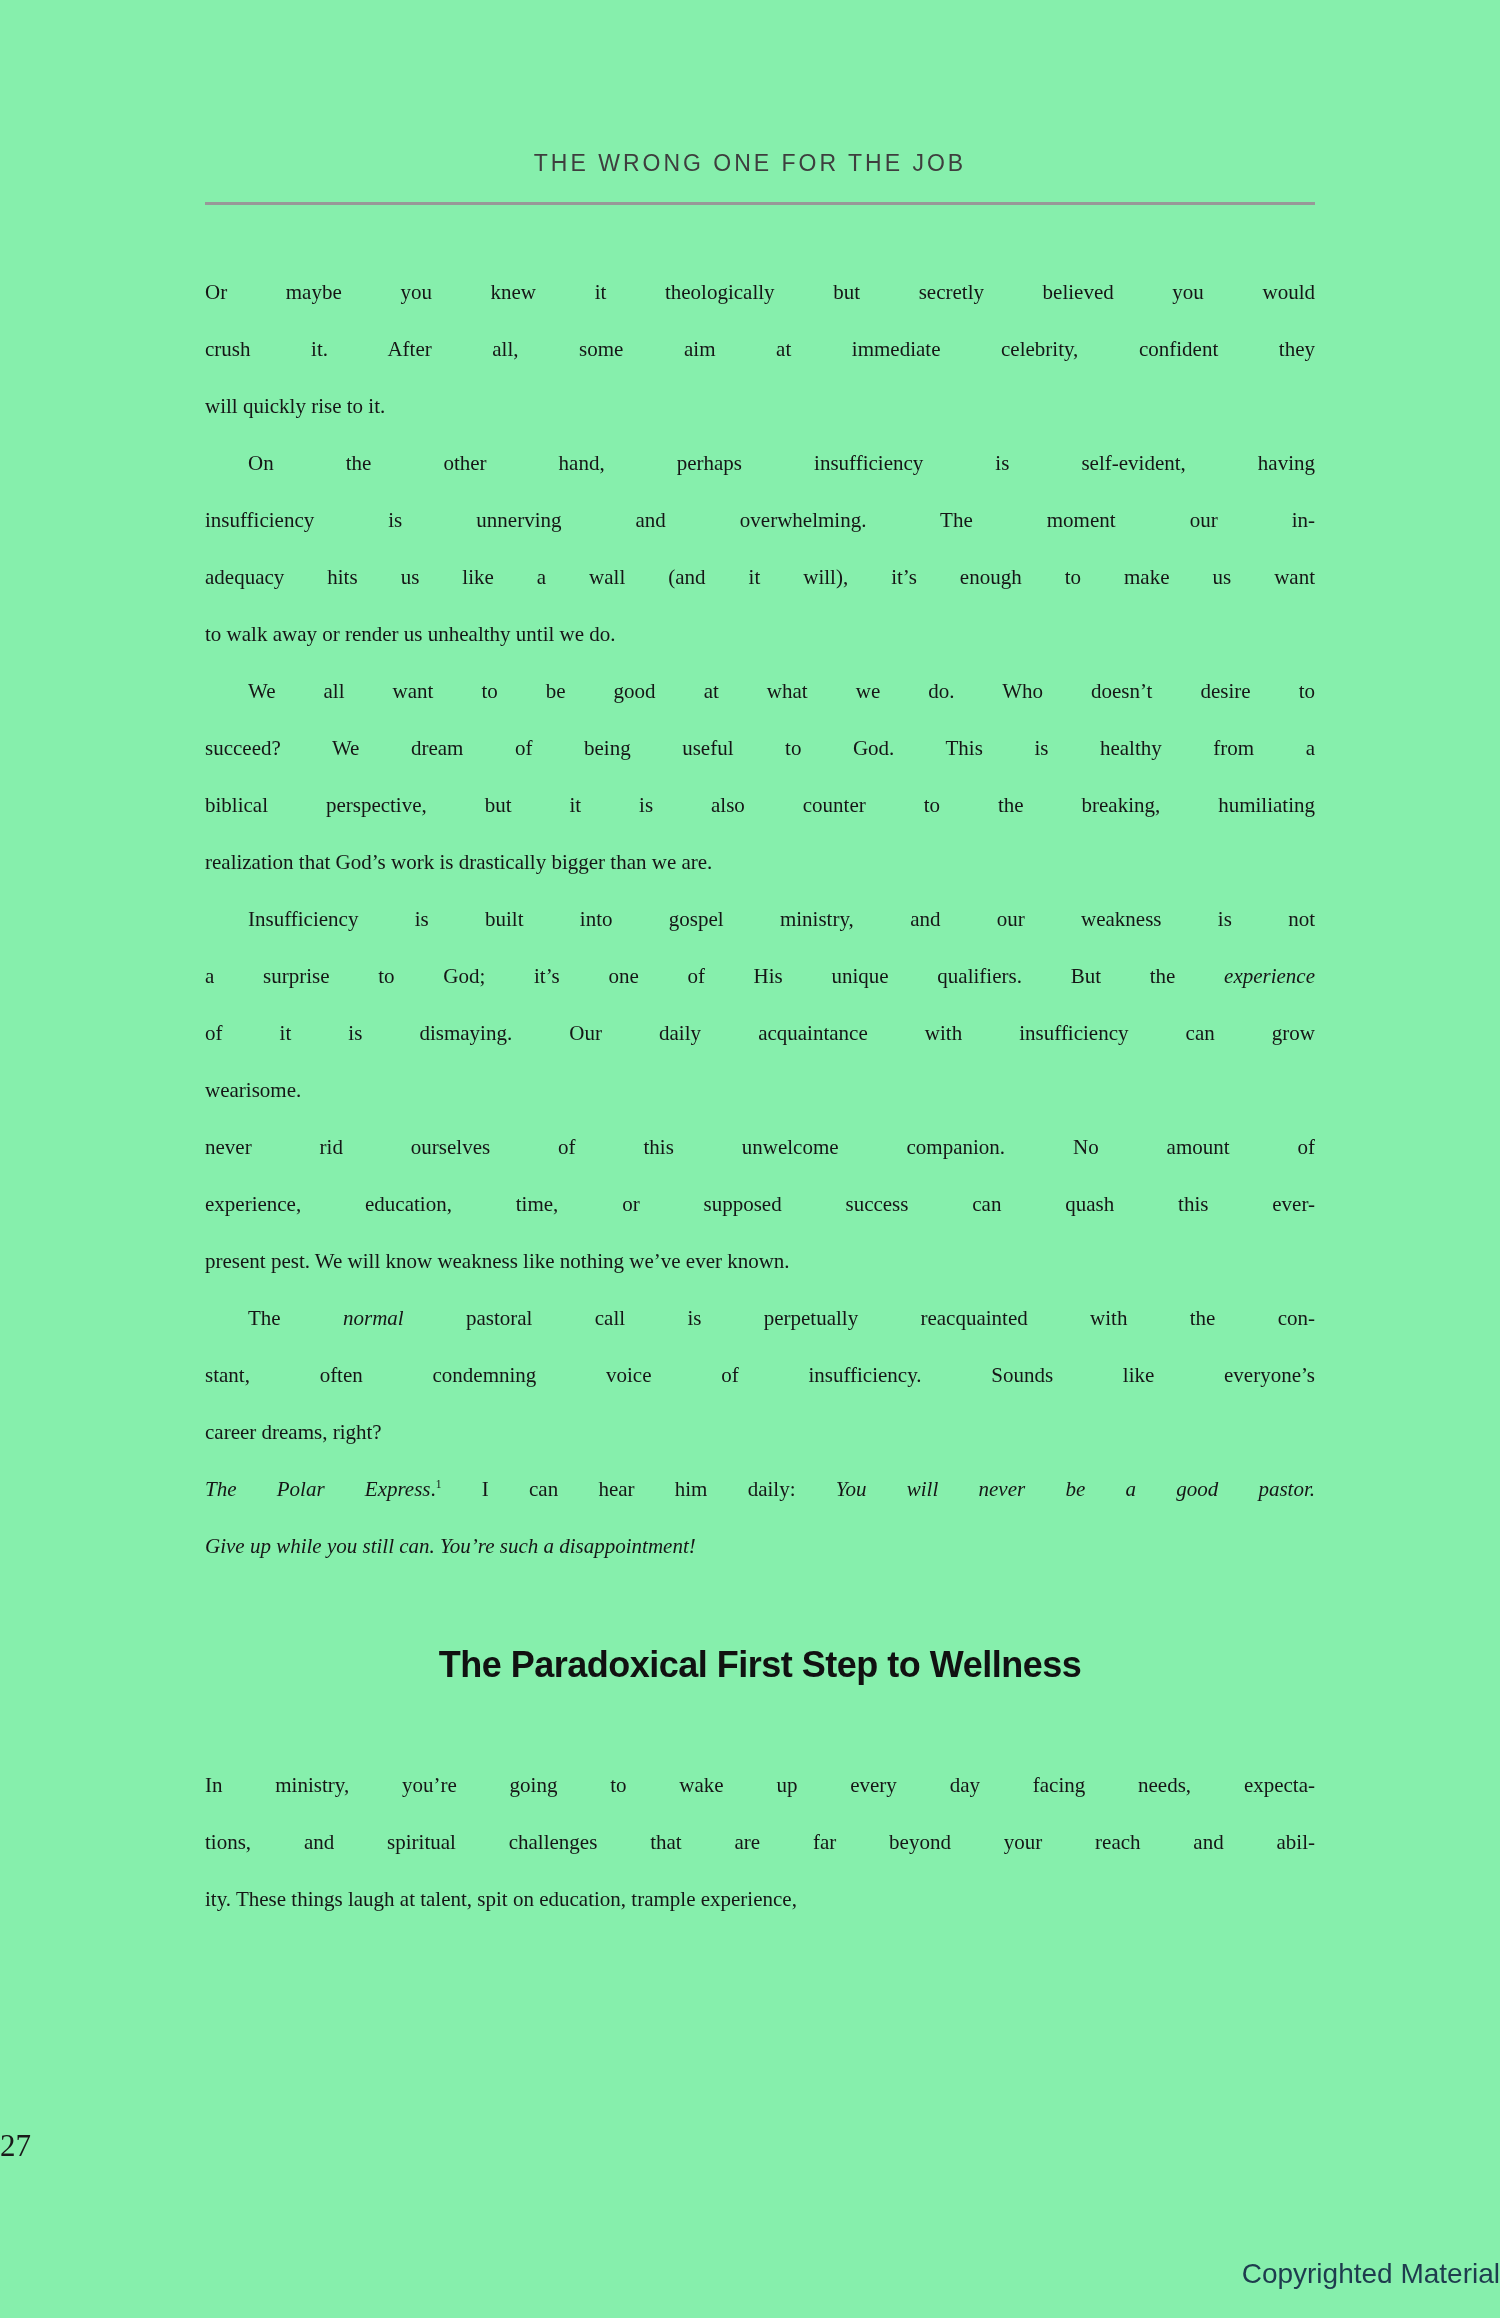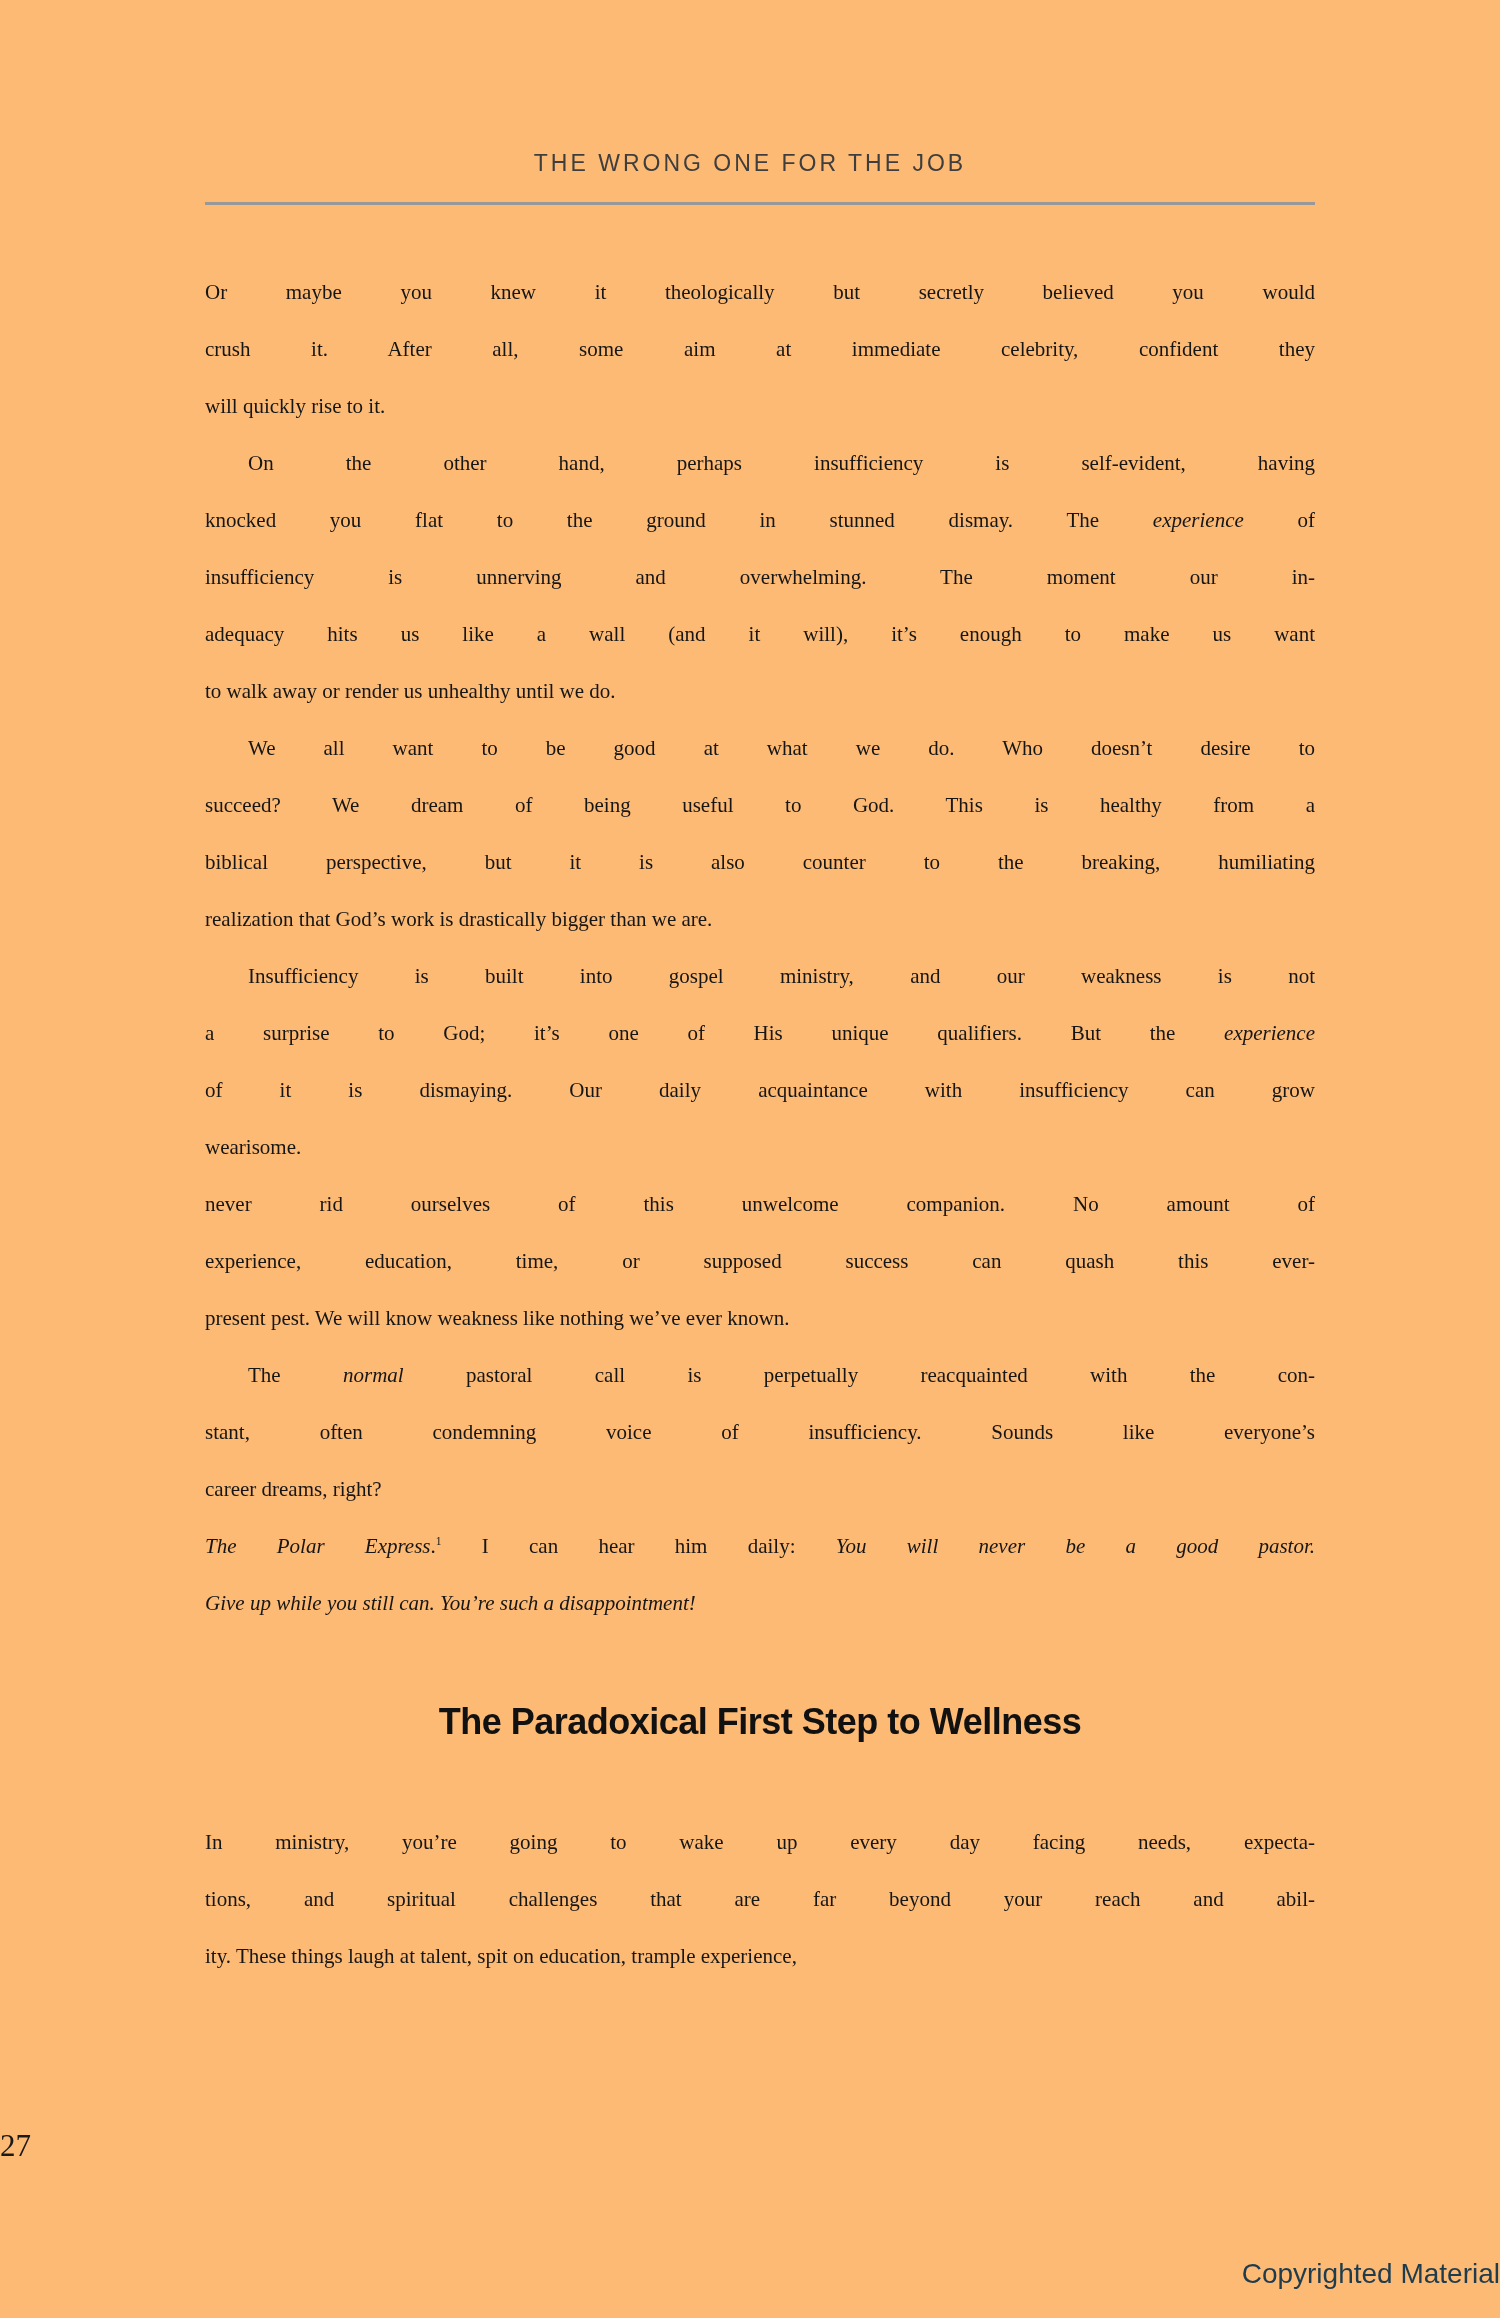--- a/index.html
+++ b/index.html
@@ -1,20 +1,20 @@
 <!DOCTYPE html>
 <html><head>
 <meta charset="utf-8">
 <style>
   html,body{margin:0;padding:0;background:#ffffff;}
   .page{
     position:relative;
     width:1500px;
     height:2318px;
-    background:#fdba74;
+    background:#86efac;
     overflow:hidden;
     font-family:"Liberation Serif",serif;
     color:#161616;
   }
   .running-head{
     position:absolute;
     top:150px;
     left:0;
     width:100%;
     text-align:center;
@@ -93,21 +93,20 @@
 
   <div class="body-text">
     <div id="paras-before">
         <div class="para">
           <div class="line"><span>Or maybe you knew it theologically but secretly believed you would</span></div>
           <div class="line"><span>crush it. After all, some aim at immediate celebrity, confident they</span></div>
           <div class="line last"><span>will quickly rise to it.</span></div>
         </div>
         <div class="para">
           <div class="line ind"><span>On the other hand, perhaps insufficiency is self-evident, having</span></div>
-          <div class="line"><span>knocked you flat to the ground in stunned dismay. The </span><span class="it">experience</span><span> of</span></div>
           <div class="line"><span>insufficiency is unnerving and overwhelming. The moment our in-</span></div>
           <div class="line"><span>adequacy hits us like a wall (and it will), it’s enough to make us want</span></div>
           <div class="line last"><span>to walk away or render us unhealthy until we do.</span></div>
         </div>
         <div class="para">
           <div class="line ind"><span>We all want to be good at what we do. Who doesn’t desire to</span></div>
           <div class="line"><span>succeed? We dream of being useful to God. This is healthy from a</span></div>
           <div class="line"><span>biblical perspective, but it is also counter to the breaking, humiliating</span></div>
           <div class="line last"><span>realization that God’s work is drastically bigger than we are.</span></div>
         </div>

